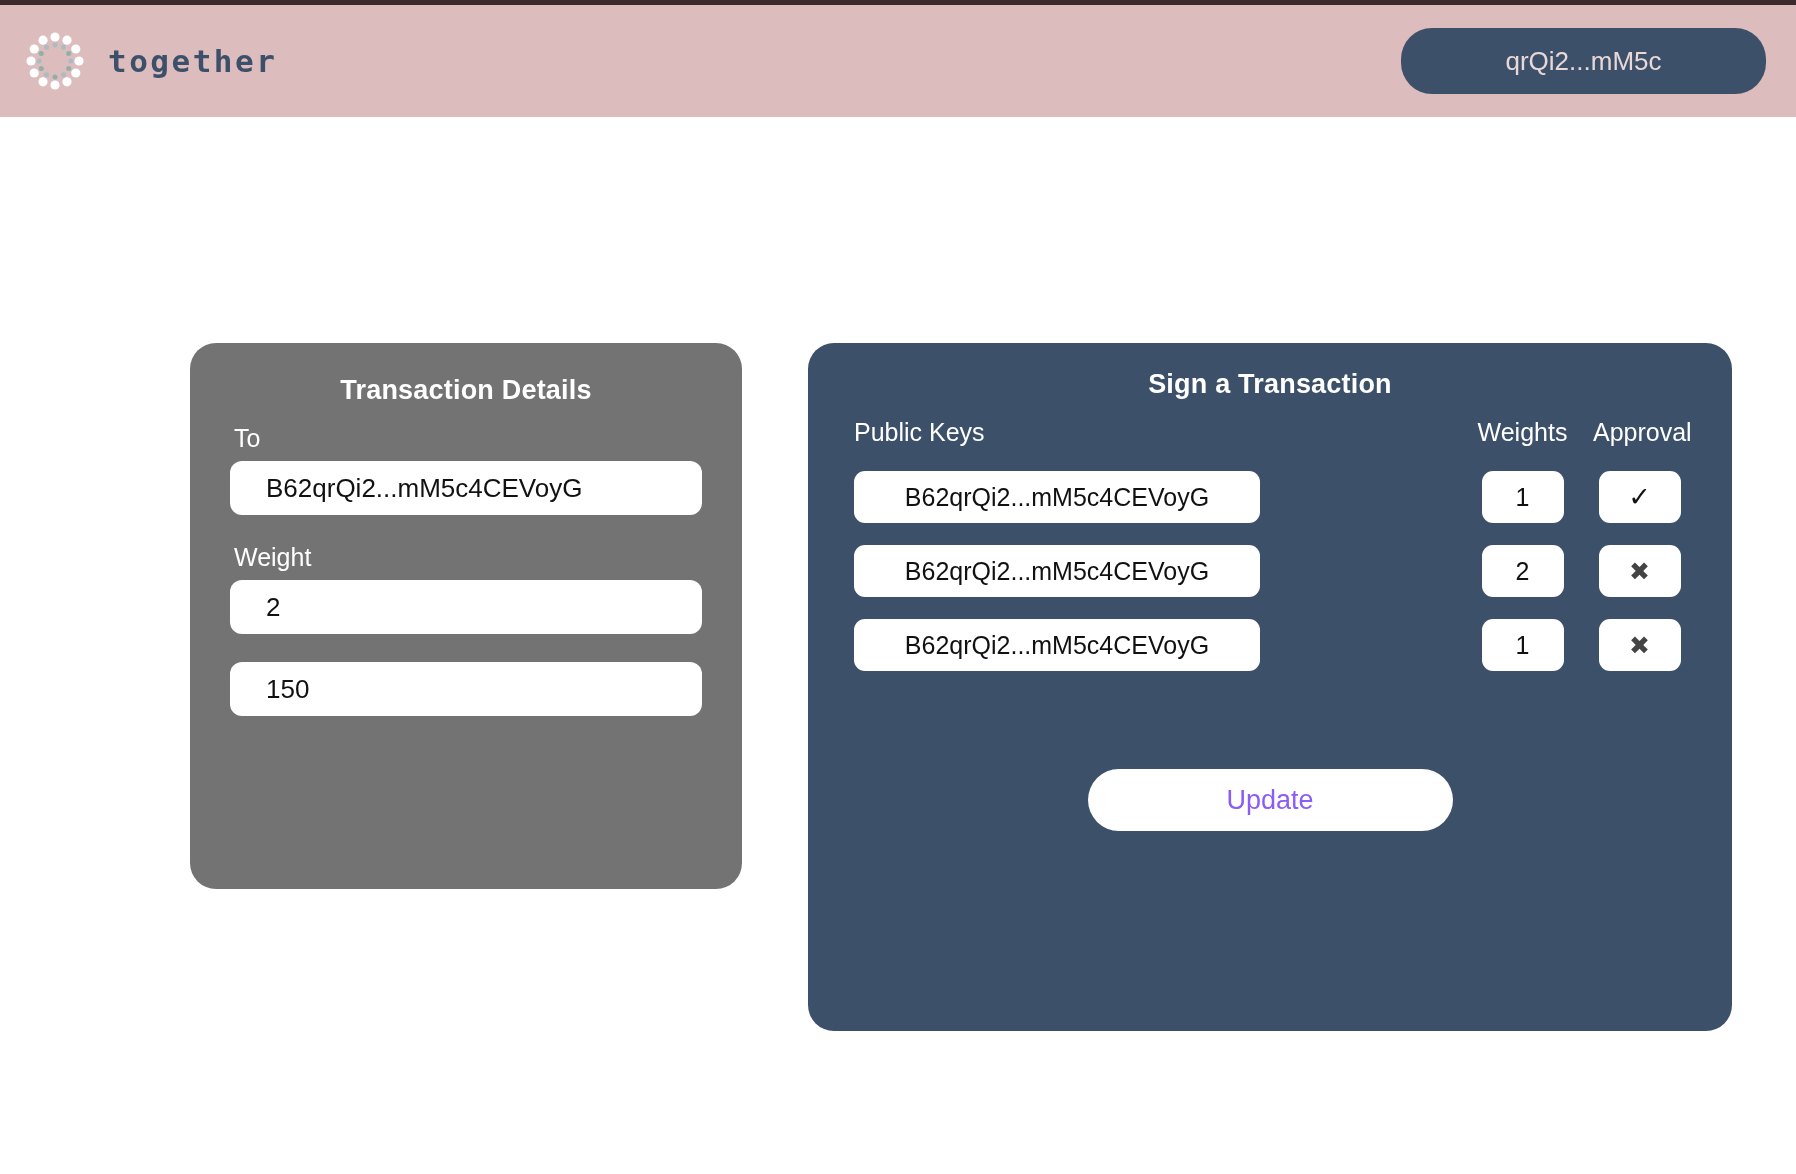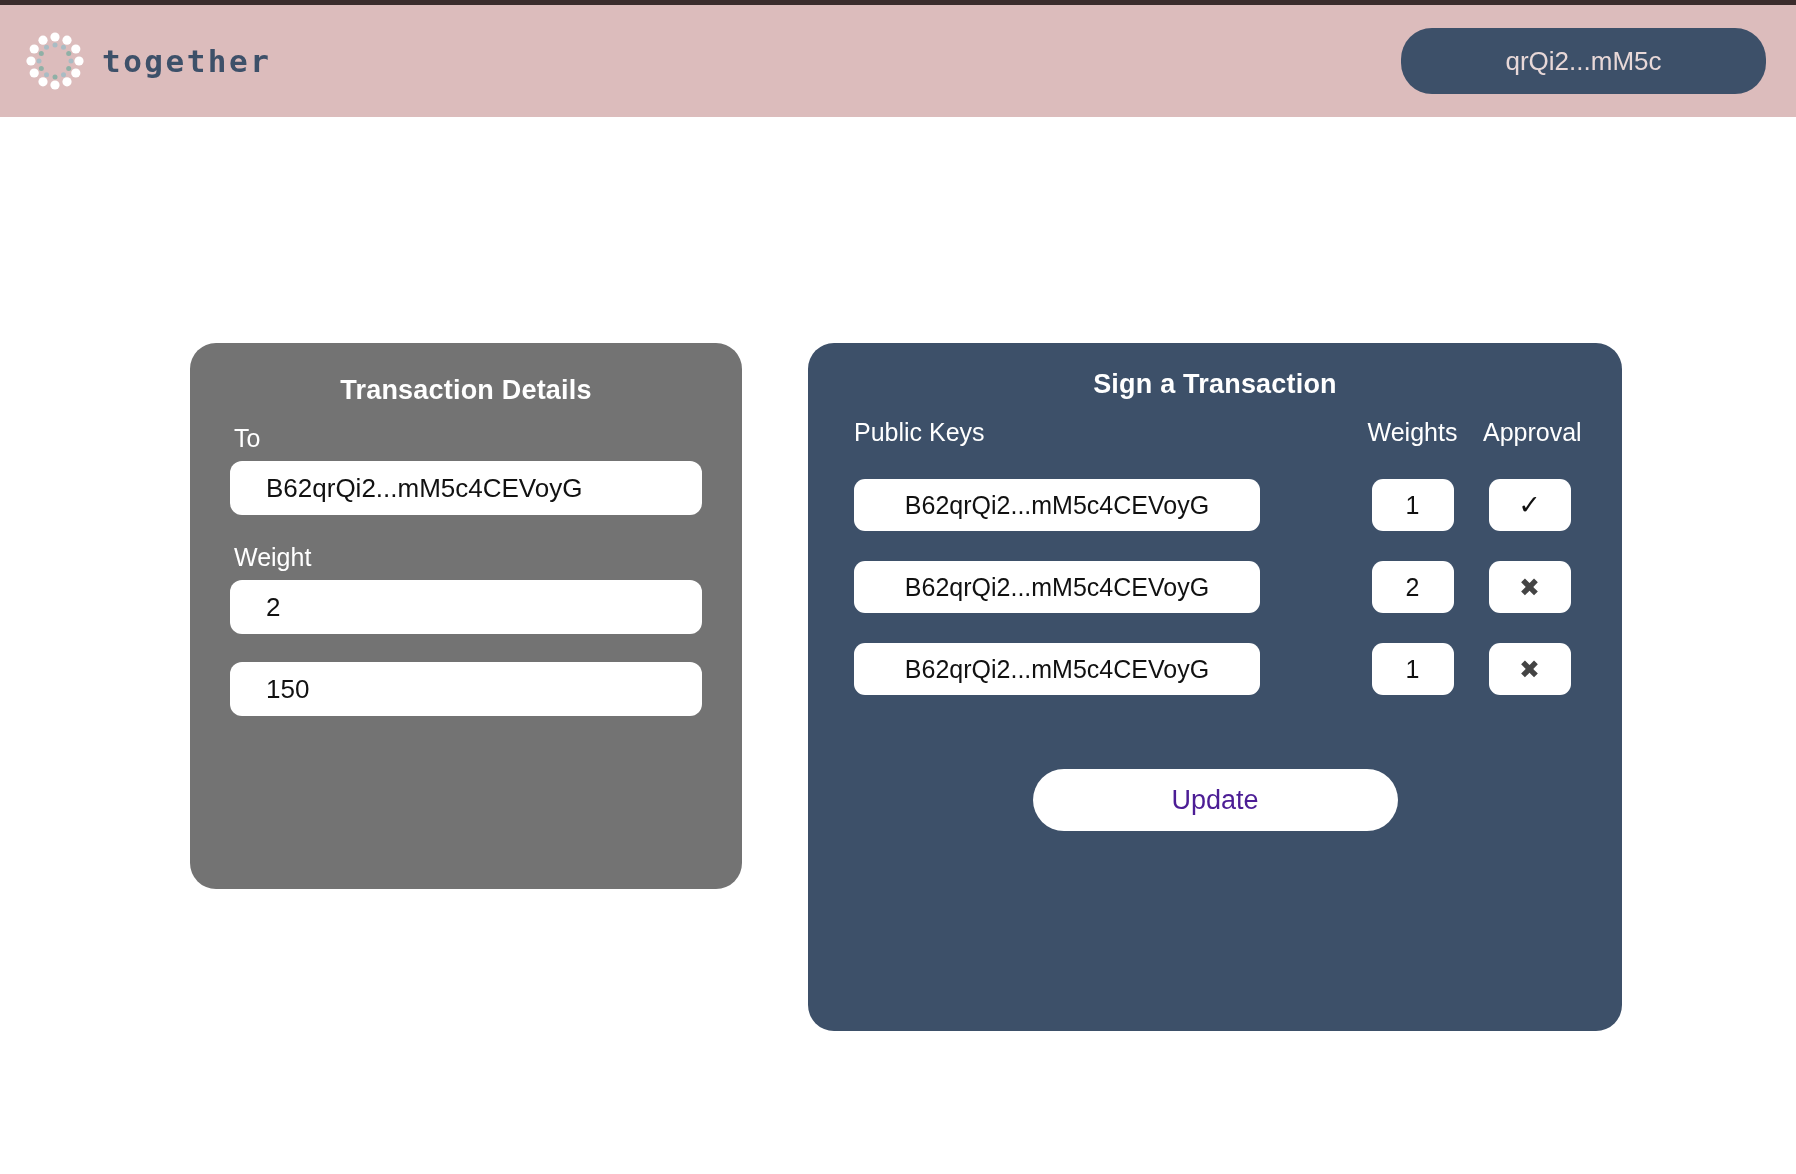--- a/index.html
+++ b/index.html
@@ -34,21 +34,21 @@
     box-sizing: border-box;
   }
 
   .brand {
     position: absolute;
     left: 22px;
     top: 50%;
     transform: translateY(-50%);
     display: flex;
     align-items: center;
-    gap: 14px;
+    gap: 20px;
   }
 
   .logo-mark {
     width: 66px;
     height: 66px;
     position: relative;
     flex: 0 0 auto;
   }
   .logo-mark svg { display: block; }
 
@@ -133,32 +133,32 @@
     outline: none;
     margin-bottom: 28px;
   }
   .text-input:last-child { margin-bottom: 0; }
 
   
   .card-right {
     position: absolute;
     left: 808px;
     top: 226px;
-    width: 814px;
+    width: 924px;
     height: 688px;
     background: #3d5069;
     border-radius: 26px;
     box-sizing: border-box;
     padding: 26px 46px 0 46px;
   }
 
   .signer-grid {
     display: grid;
     grid-template-columns: 406px 1fr 93px 24px 93px;
-    row-gap: 30px;
+    row-gap: 22px;
     align-items: center;
     margin-top: 12px;
   }
 
   .col-head {
     color: #ffffff;
     font-size: 25px;
     font-weight: normal;
     padding-bottom: 2px;
   }
@@ -223,21 +223,21 @@
     display: flex;
     justify-content: center;
   }
 
   .update-btn {
     width: 365px;
     height: 62px;
     border-radius: 31px;
     background: #ffffff;
     border: none;
-    color: #4c1d95;
+    color: #8b5cf6;
     font-size: 27px;
     cursor: pointer;
     font-family: "Liberation Sans", sans-serif;
   }
 </style>
 </head>
 <body>
 
 <div class="top-strip"></div>
 

